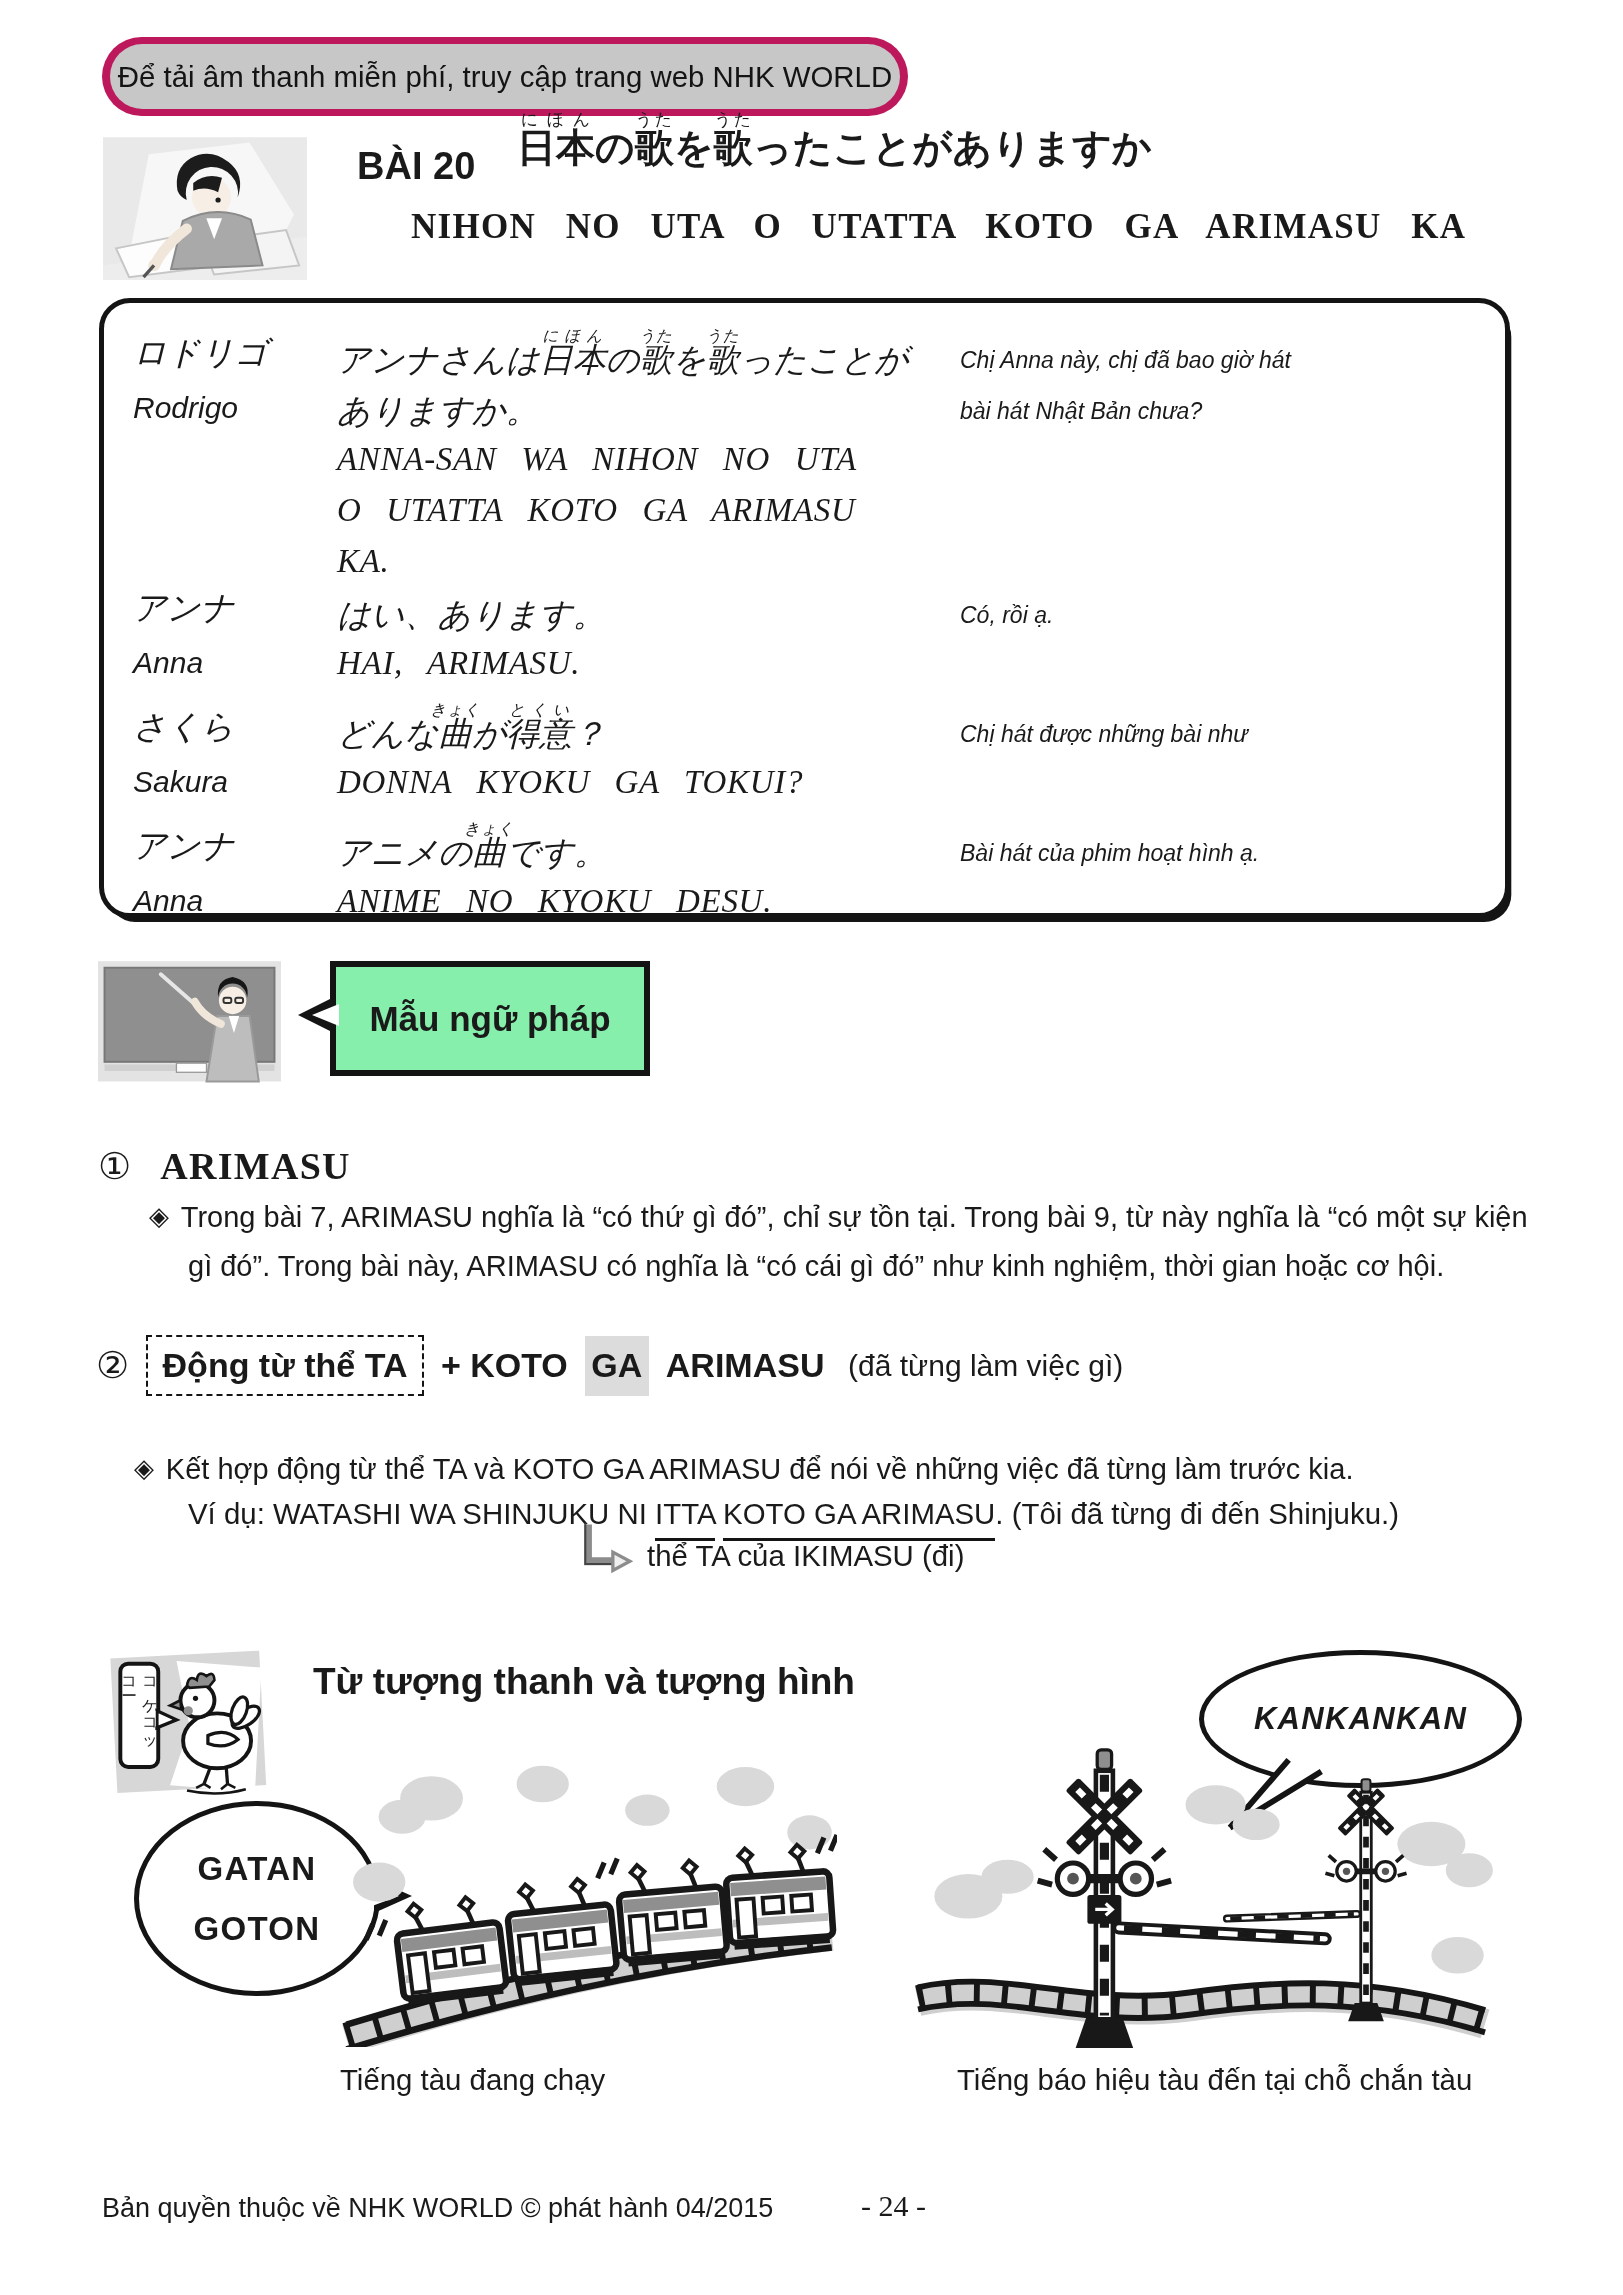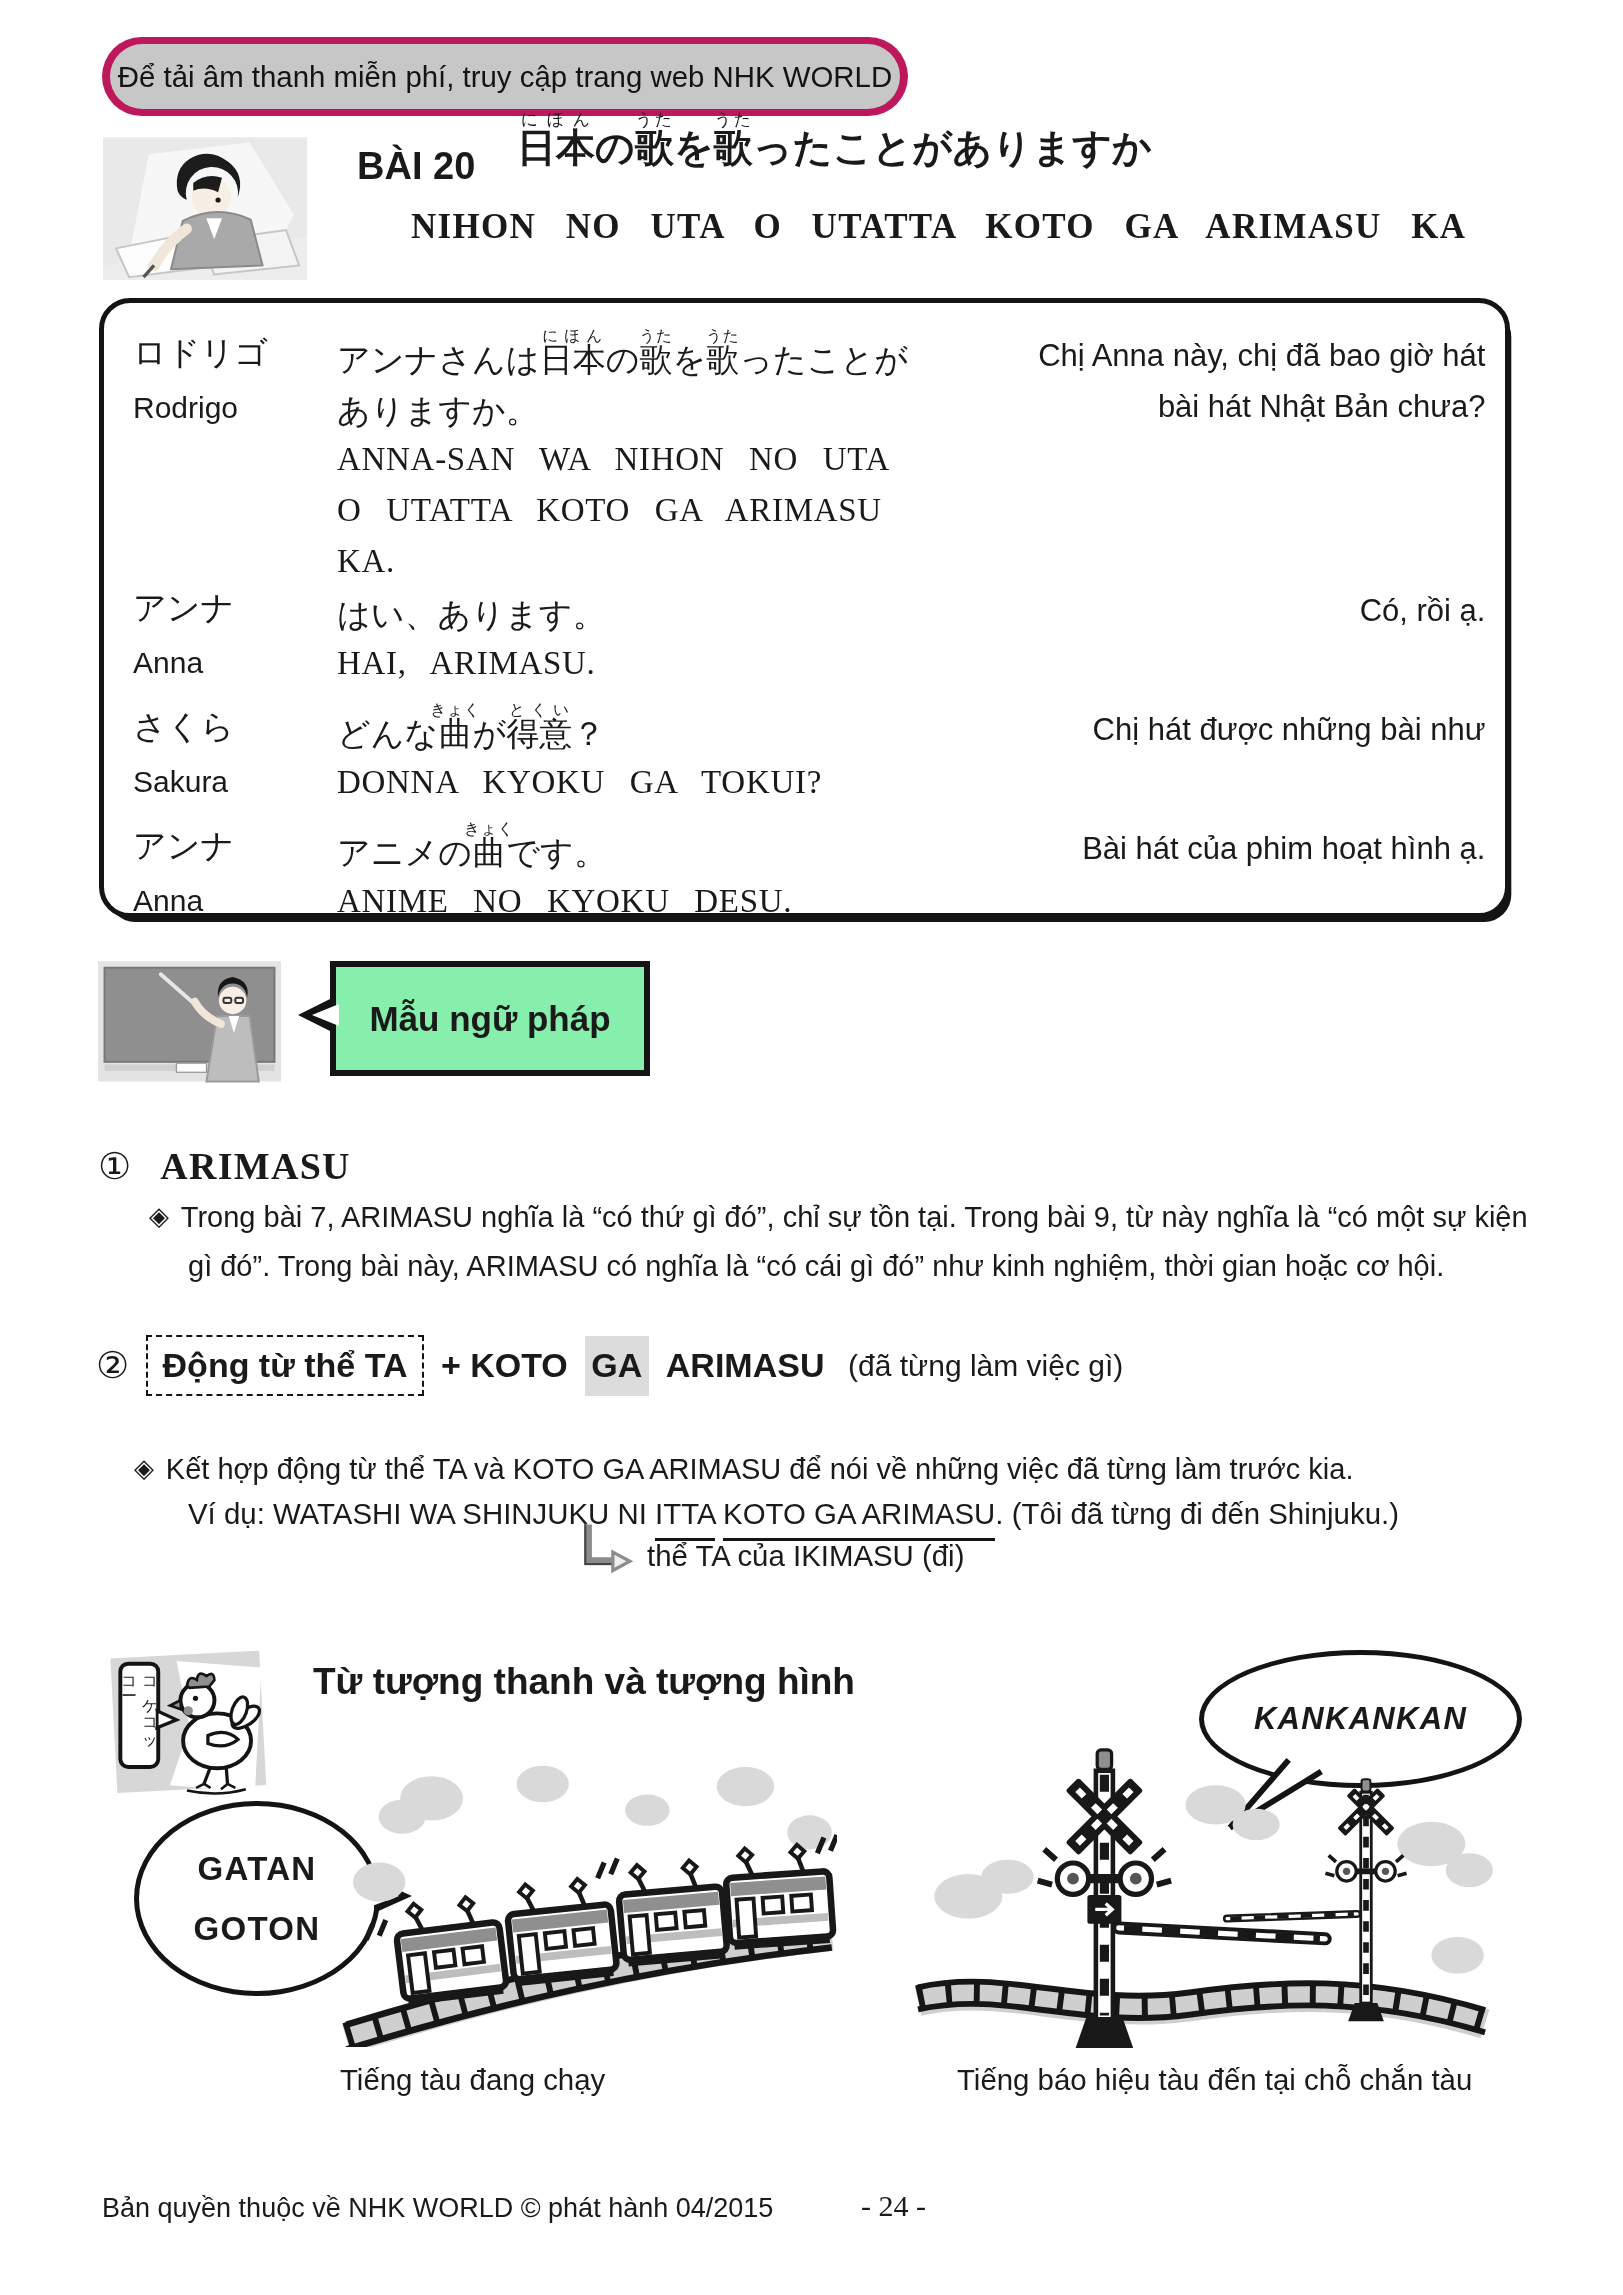--- a/index.html
+++ b/index.html
@@ -22,27 +22,27 @@
                 font-size:35px;font-weight:700;word-spacing:19.6px;letter-spacing:1.3px;}
 
   
   #dialogue-box{position:absolute;left:99px;top:298px;width:1411px;height:620px;
                 border:5.9px solid #141414;border-radius:31px;background:#fff;
                 box-shadow:5.2px 7.9px 0 -3.9px #141414;
                 padding:6.5px 19.6px 0 29px;box-sizing:border-box;}
   .drow{display:flex;align-items:flex-end;}
   .drow.plain{height:51px;}
   .drow.ruby-row{height:68px;}
-  .dcell{display:block;}
+  .dcell{display:block;font-style:italic;}
   .speaker{width:204px;flex:0 0 204px;font-size:33px;padding-bottom:1.3px;}
   .speaker.en{font-size:30px;padding-bottom:3.9px;}
   .dline{width:623px;flex:0 0 623px;font-size:33px;line-height:1.05;}
   .dline ruby rt{font-size:15.7px;font-weight:400;letter-spacing:0.7px;}
   .dline.romaji{font-family:"Liberation Serif","DejaVu Serif",serif;word-spacing:15.7px;letter-spacing:0.7px;padding-bottom:2.6px;}
-  .dviet{flex:1;font-size:31px;padding-bottom:3.9px;text-align:right;}
+  .dviet{flex:1;font-size:23px;padding-bottom:3.9px;}
 
   
   #grammar-bubble{position:absolute;left:330px;top:961px;width:308px;height:103px;
                   border:6.5px solid #141414;background:#86efac;display:flex;align-items:center;justify-content:center;}
   #grammar-bubble .txt{font-size:35px;font-weight:700;}
   .gb-tail-outer{position:absolute;left:-38px;top:29px;width:0;height:0;
                  border-top:19.6px solid transparent;border-bottom:19.6px solid transparent;border-right:38px solid #141414;}
   .gb-tail-inner{position:absolute;left:-23.6px;top:37px;width:0;height:0;
                  border-top:11.8px solid transparent;border-bottom:11.8px solid transparent;border-right:27.5px solid #ffffff;}
 

